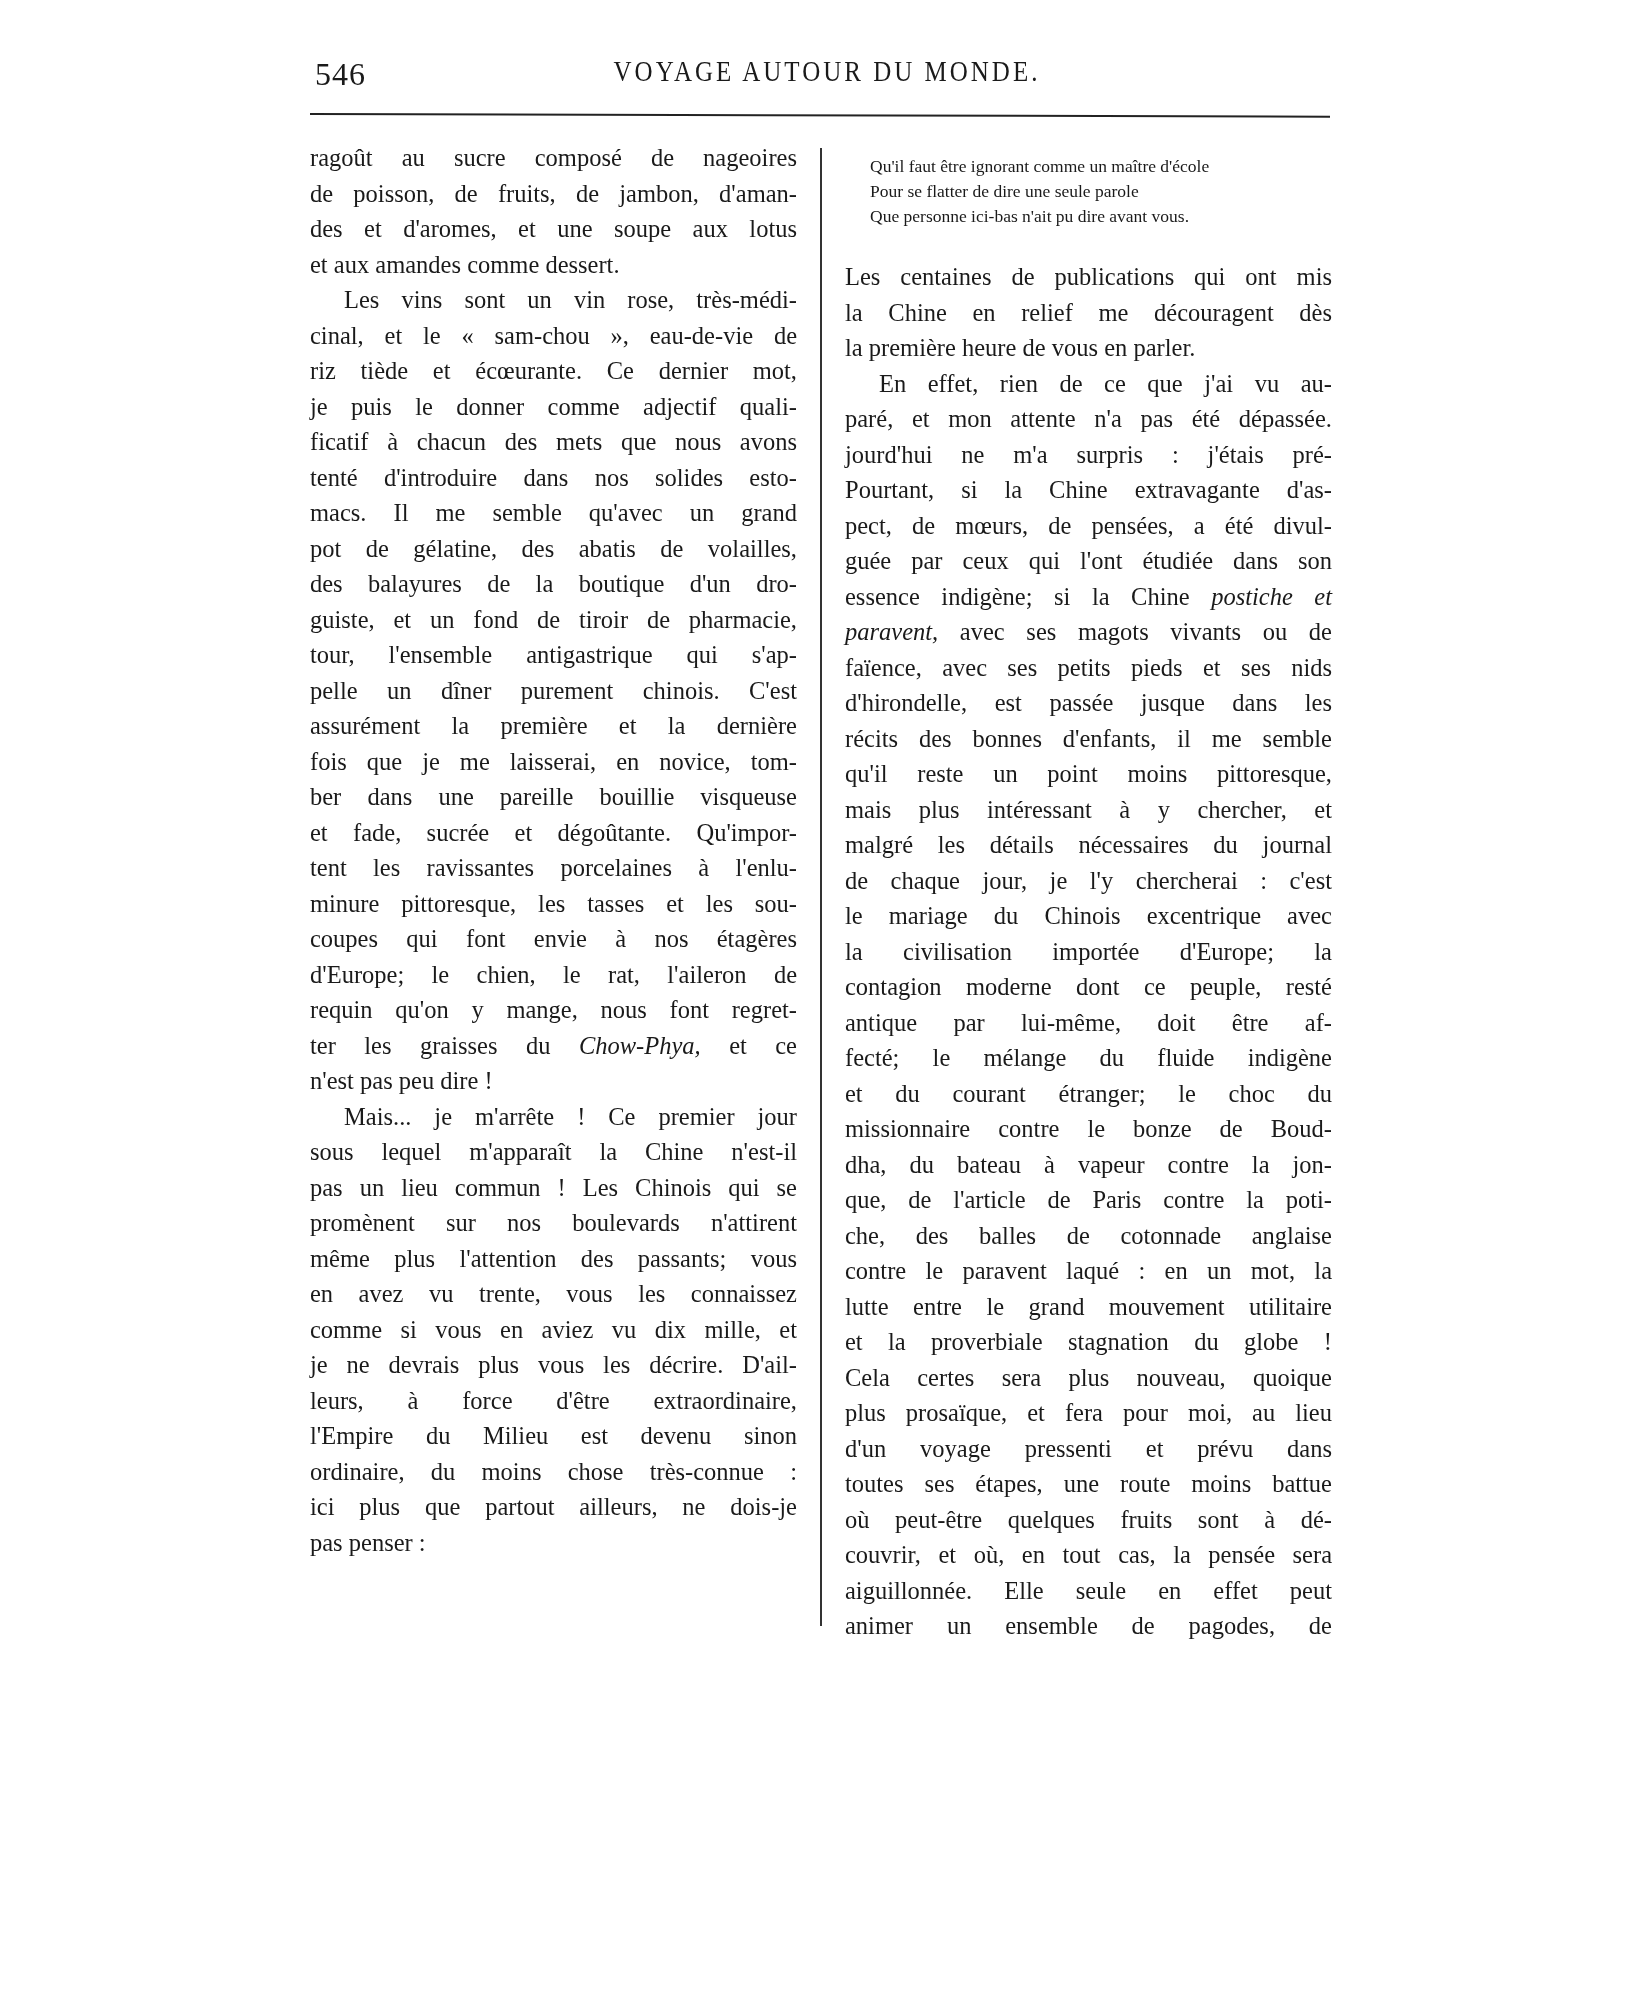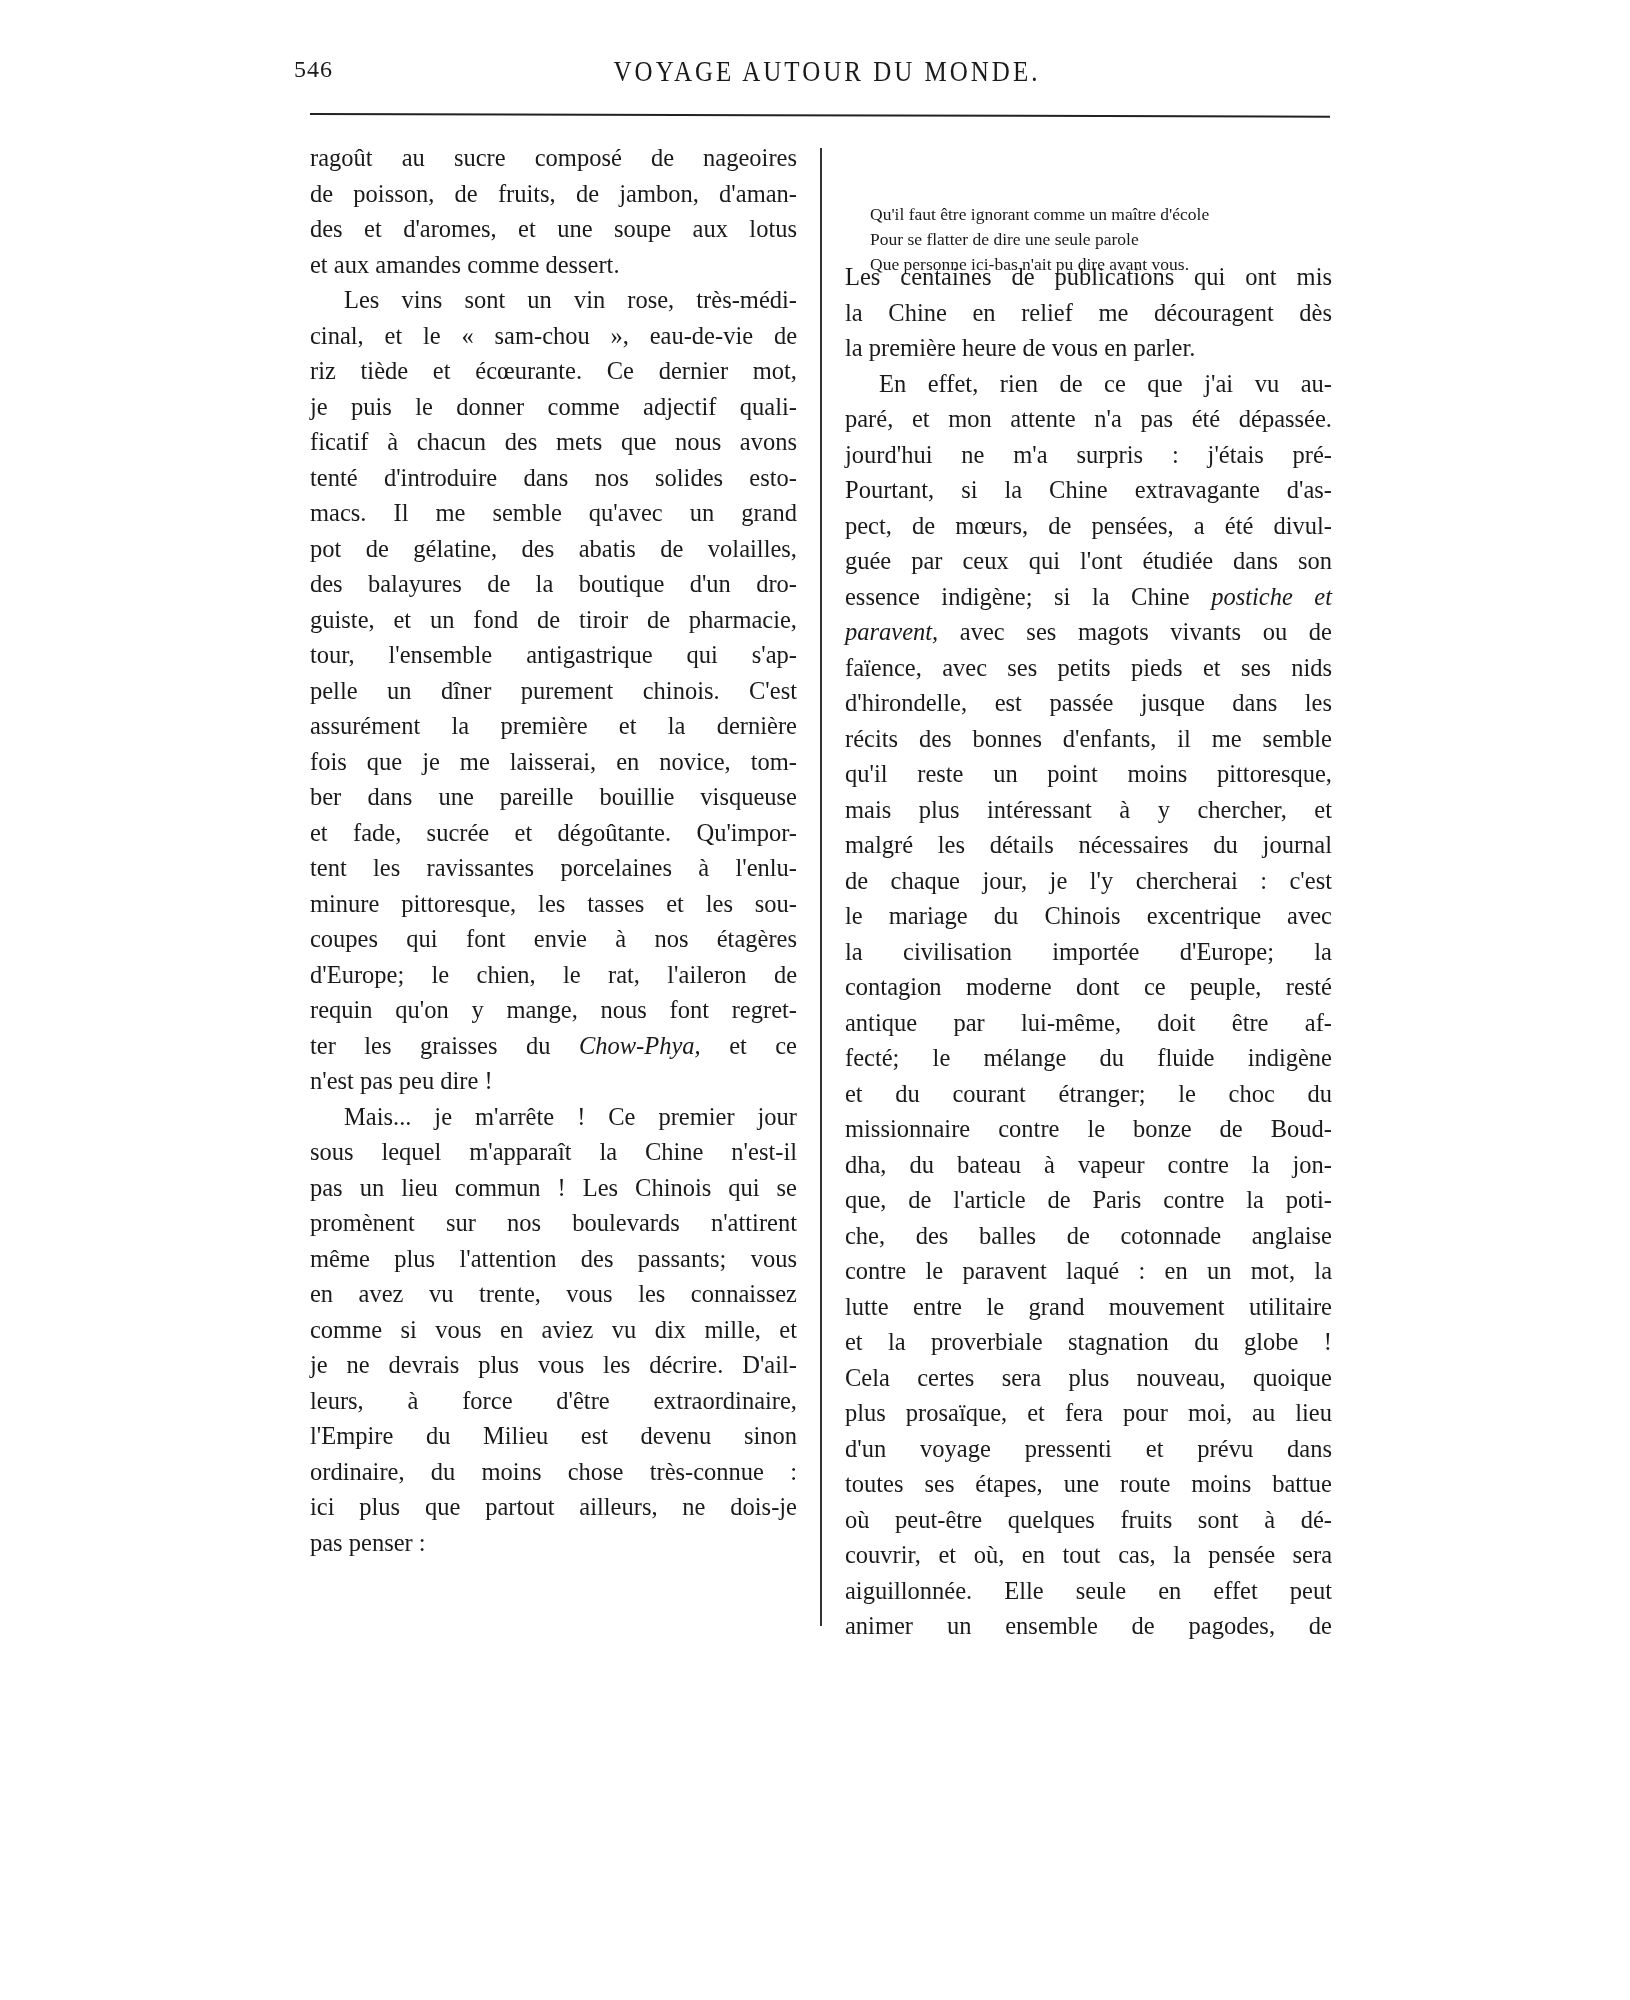--- a/index.html
+++ b/index.html
@@ -1,33 +1,33 @@
 <!DOCTYPE html>
 <html><head>
 <meta charset="utf-8">
 <style>
   html, body { margin: 0; padding: 0; background: #ffffff; }
   body { width: 1630px; height: 2000px; position: relative; overflow: hidden;
          font-family: "Liberation Serif", "DejaVu Serif", serif; color: #1a1a1a; }
-  .page-number { position: absolute; left: 294px; top: 56px; font-size: 24px; letter-spacing: 1px; }
+  .page-number { position: absolute; left: 315px; top: 56px; font-size: 32px; letter-spacing: 1px; }
   .running-head { position: absolute; left: 0; width: 1630px; top: 58px; text-align: center;
                   font-size: 25px; letter-spacing: 3px; padding-left: 24px; box-sizing: border-box; }
   .running-head span { display: inline-block; transform: scaleY(1.15); }
   .head-rule { position: absolute; left: 310px; width: 1020px; top: 113px; height: 0;
                border-top: 2px solid #222; transform: rotate(0.15deg); transform-origin: left; }
   .column { position: absolute; top: 140px; font-size: 24.5px; }
   .col-left { left: 310px; width: 487px; }
   .col-right { left: 845px; width: 487px; }
   .line { height: 35.5px; line-height: 35.5px; white-space: nowrap; text-align: justify;
           text-align-last: justify; }
   .line.last { text-align-last: left; }
   .line.indent { padding-left: 34px; }
   .col-divider { position: absolute; left: 820px; top: 148px; height: 1478px; width: 0;
                  border-left: 2px solid #333; }
-  .verse { position: absolute; left: 870px; top: 154px; font-size: 17.5px; margin-top: 48px; }
+  .verse { position: absolute; left: 870px; top: 154px; font-size: 17.5px; }
   .verse .vline { height: 25px; line-height: 25px; white-space: nowrap; }
   .col-right { top: 259px; }
   i { font-style: italic; }
 </style>
 </head>
 <body>
 
 <div>
   <div class="page-number">546</div>
   <div class="running-head"><span>VOYAGE AUTOUR DU MONDE.</span></div>

